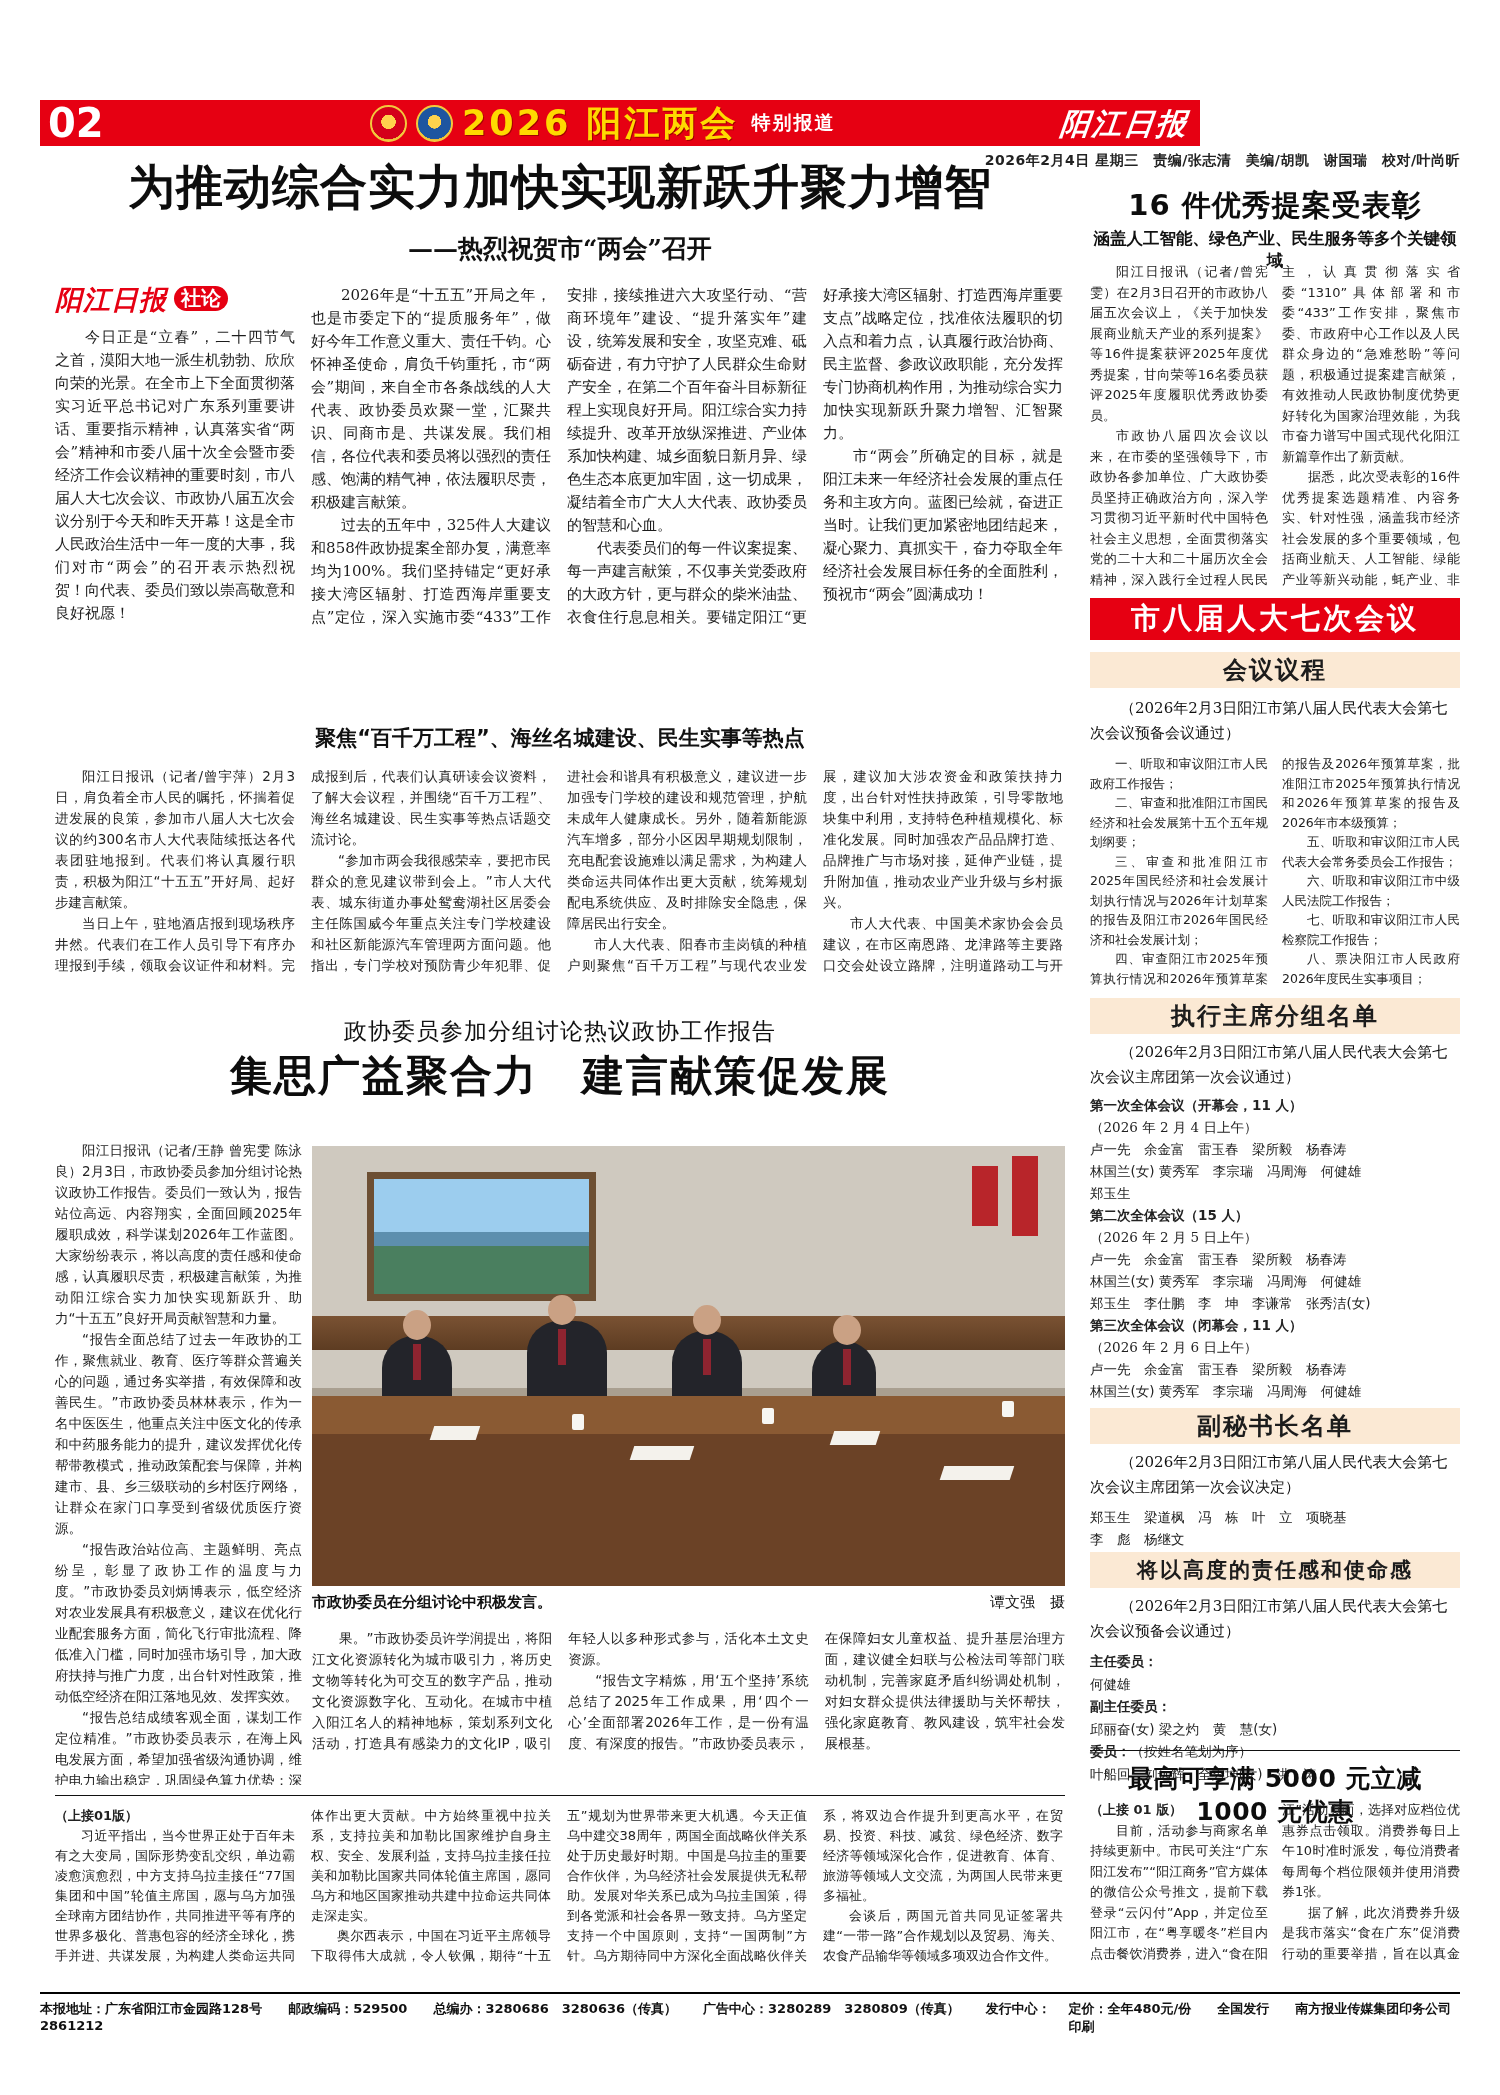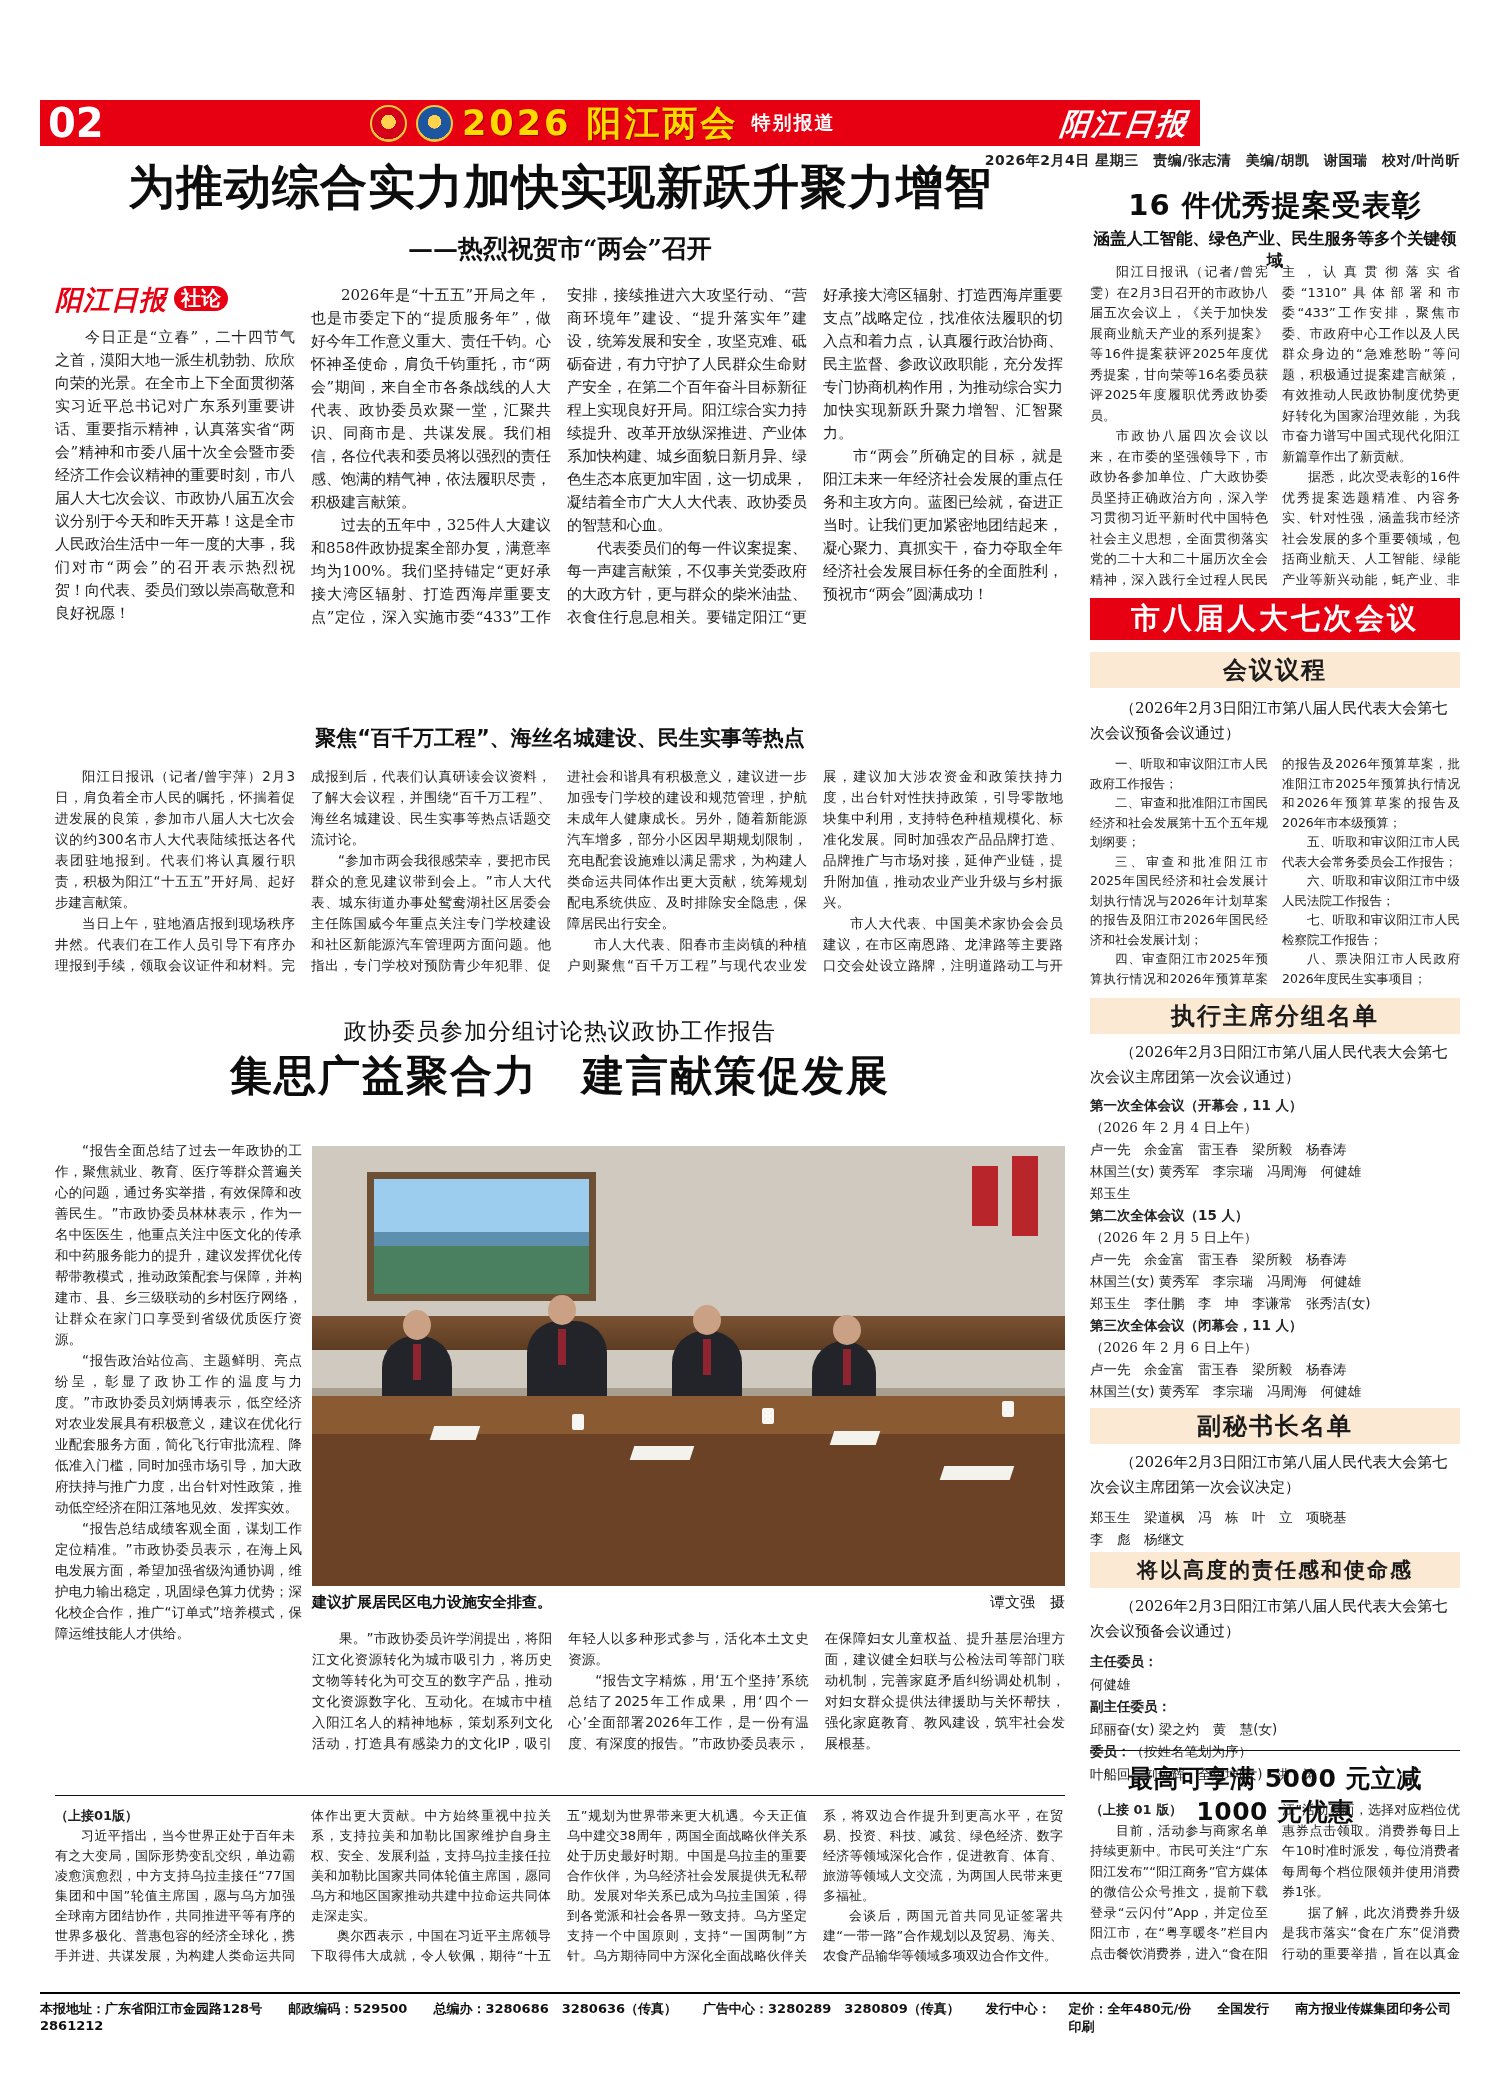--- a/index.html
+++ b/index.html
@@ -140,20 +140,21 @@
       <p>阳江日报讯（记者/曾宇萍）2月3日，肩负着全市人民的嘱托，怀揣着促进发展的良策，参加市八届人大七次会议的约300名市人大代表陆续抵达各代表团驻地报到。代表们将认真履行职责，积极为阳江“十五五”开好局、起好步建言献策。</p>
       <p>当日上午，驻地酒店报到现场秩序井然。代表们在工作人员引导下有序办理报到手续，领取会议证件和材料。完成报到后，代表们认真研读会议资料，了解大会议程，并围绕“百千万工程”、海丝名城建设、民生实事等热点话题交流讨论。</p>
       <p>“参加市两会我很感荣幸，要把市民群众的意见建议带到会上。”市人大代表、城东街道办事处鸳鸯湖社区居委会主任陈国威今年重点关注专门学校建设和社区新能源汽车管理两方面问题。他指出，专门学校对预防青少年犯罪、促进社会和谐具有积极意义，建议进一步加强专门学校的建设和规范管理，护航未成年人健康成长。另外，随着新能源汽车增多，部分小区因早期规划限制，充电配套设施难以满足需求，为构建人类命运共同体作出更大贡献，统筹规划配电系统供应、及时排除安全隐患，保障居民出行安全。</p>
       <p>市人大代表、阳春市圭岗镇的种植户则聚焦“百千万工程”与现代农业发展，建议加大涉农资金和政策扶持力度，出台针对性扶持政策，引导零散地块集中利用，支持特色种植规模化、标准化发展。同时加强农产品品牌打造、品牌推广与市场对接，延伸产业链，提升附加值，推动农业产业升级与乡村振兴。</p>
       <p>市人大代表、中国美术家协会会员建议，在市区南恩路、龙津路等主要路口交会处设立路牌，注明道路动工与开通的时间，并在重要街区、出入口设立富有历史象征意义、纪念意义与故事趣味的小型城市雕塑，增强城市辨识度与历史温度。</p>
     </div>
 
   <div class="abs ctr serif h3-kicker">政协委员参加分组讨论热议政协工作报告</div>
   <div class="abs ctr serif h3-main">集思广益聚合力　建言献策促发展</div>
   <div class="abs clip just a3-left pars">
+      <p>阳江日报讯（记者/王静 曾宪雯 陈泳良）2月3日，市政协委员参加分组讨论热议政协工作报告。委员们一致认为，报告站位高远、内容翔实，全面回顾2025年履职成效，科学谋划2026年工作蓝图。大家纷纷表示，将以高度的责任感和使命感，认真履职尽责，积极建言献策，为推动阳江综合实力加快实现新跃升、助力“十五五”良好开局贡献智慧和力量。</p>
       <p>“报告全面总结了过去一年政协的工作，聚焦就业、教育、医疗等群众普遍关心的问题，通过务实举措，有效保障和改善民生。”市政协委员林林表示，作为一名中医医生，他重点关注中医文化的传承和中药服务能力的提升，建议发挥优化传帮带教模式，推动政策配套与保障，并构建市、县、乡三级联动的乡村医疗网络，让群众在家门口享受到省级优质医疗资源。</p>
       <p>“报告政治站位高、主题鲜明、亮点纷呈，彰显了政协工作的温度与力度。”市政协委员刘炳博表示，低空经济对农业发展具有积极意义，建议在优化行业配套服务方面，简化飞行审批流程、降低准入门槛，同时加强市场引导，加大政府扶持与推广力度，出台针对性政策，推动低空经济在阳江落地见效、发挥实效。</p>
       <p>“报告总结成绩客观全面，谋划工作定位精准。”市政协委员表示，在海上风电发展方面，希望加强省级沟通协调，维护电力输出稳定，巩固绿色算力优势；深化校企合作，推广“订单式”培养模式，保障运维技能人才供给。</p>
     </div>
 
   <div class="abs photo">
     <span class="wallpic"></span>
     <span class="flag" style="left:660px;top:20px;"></span>
     <span class="flag" style="left:700px;top:10px;height:80px;"></span>
     <span class="tablefar"></span>
@@ -172,21 +173,21 @@
     <span class="tablemain"></span>
     <span class="paper" style="left:120px;top:280px;"></span>
     <span class="paper" style="left:320px;top:300px;width:60px;"></span>
     <span class="paper" style="left:520px;top:285px;"></span>
     <span class="paper" style="left:630px;top:320px;width:70px;"></span>
     <span class="cup" style="left:260px;top:268px;"></span>
     <span class="cup" style="left:450px;top:262px;"></span>
     <span class="cup" style="left:690px;top:255px;"></span>
   </div>
   <div class="abs a3-caption-row">
-    <span class="a3-caption">建议扩展居民区电力设施安全排查。</span>
+    <span class="a3-caption">市政协委员在分组讨论中积极发言。</span>
     <span>谭文强　摄</span>
   </div>
   <div class="abs clip just a3-bottom pars">
       <p>果。”市政协委员许学润提出，将阳江文化资源转化为城市吸引力，将历史文物等转化为可交互的数字产品，推动文化资源数字化、互动化。在城市中植入阳江名人的精神地标，策划系列文化活动，打造具有感染力的文化IP，吸引年轻人以多种形式参与，活化本土文史资源。</p>
       <p>“报告文字精炼，用‘五个坚持’系统总结了2025年工作成果，用‘四个一心’全面部署2026年工作，是一份有温度、有深度的报告。”市政协委员表示，在保障妇女儿童权益、提升基层治理方面，建议健全妇联与公检法司等部门联动机制，完善家庭矛盾纠纷调处机制，对妇女群众提供法律援助与关怀帮扶，强化家庭教育、教风建设，筑牢社会发展根基。</p>
     </div>
 
   <div class="abs rule-left"></div>
   <div class="abs clip just a4-body">
     <p class="cont-label">（上接01版）</p>

